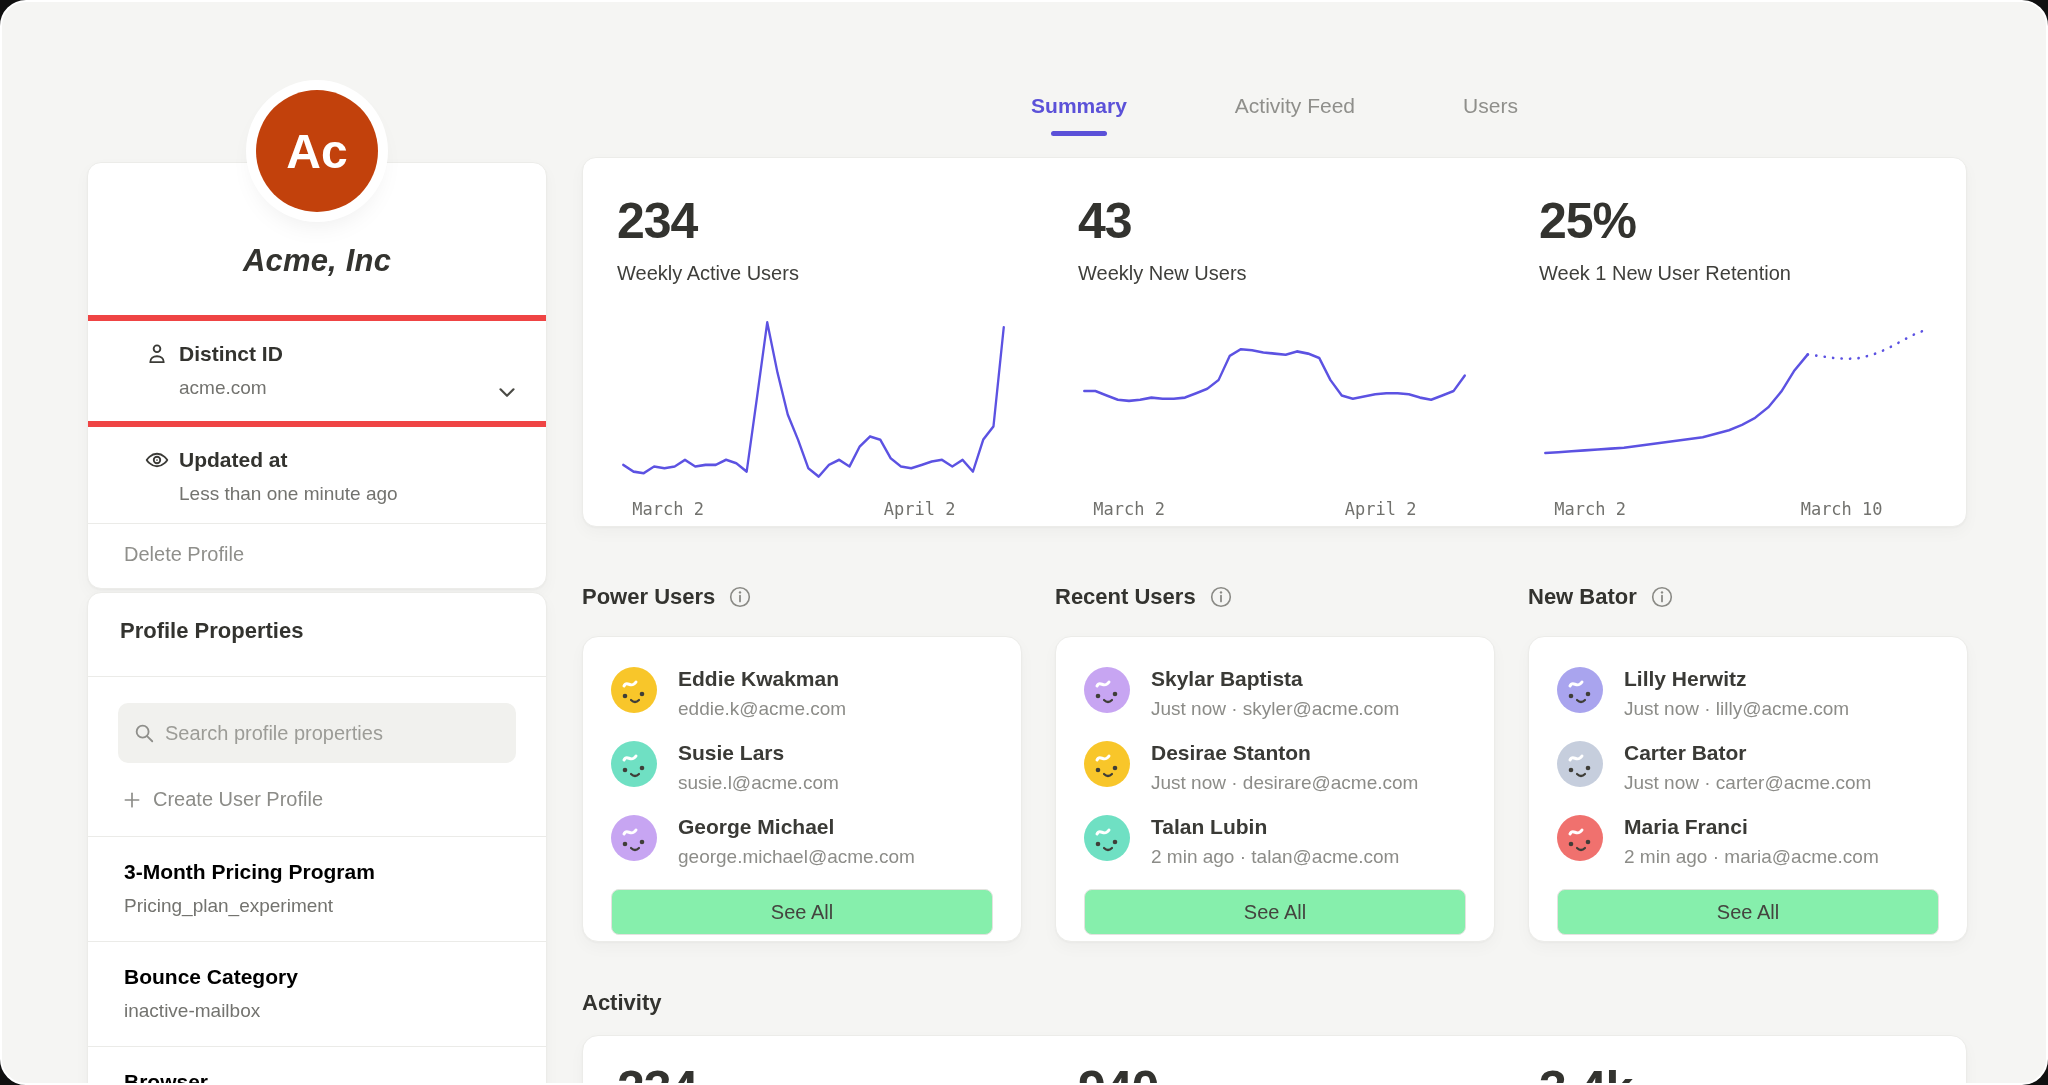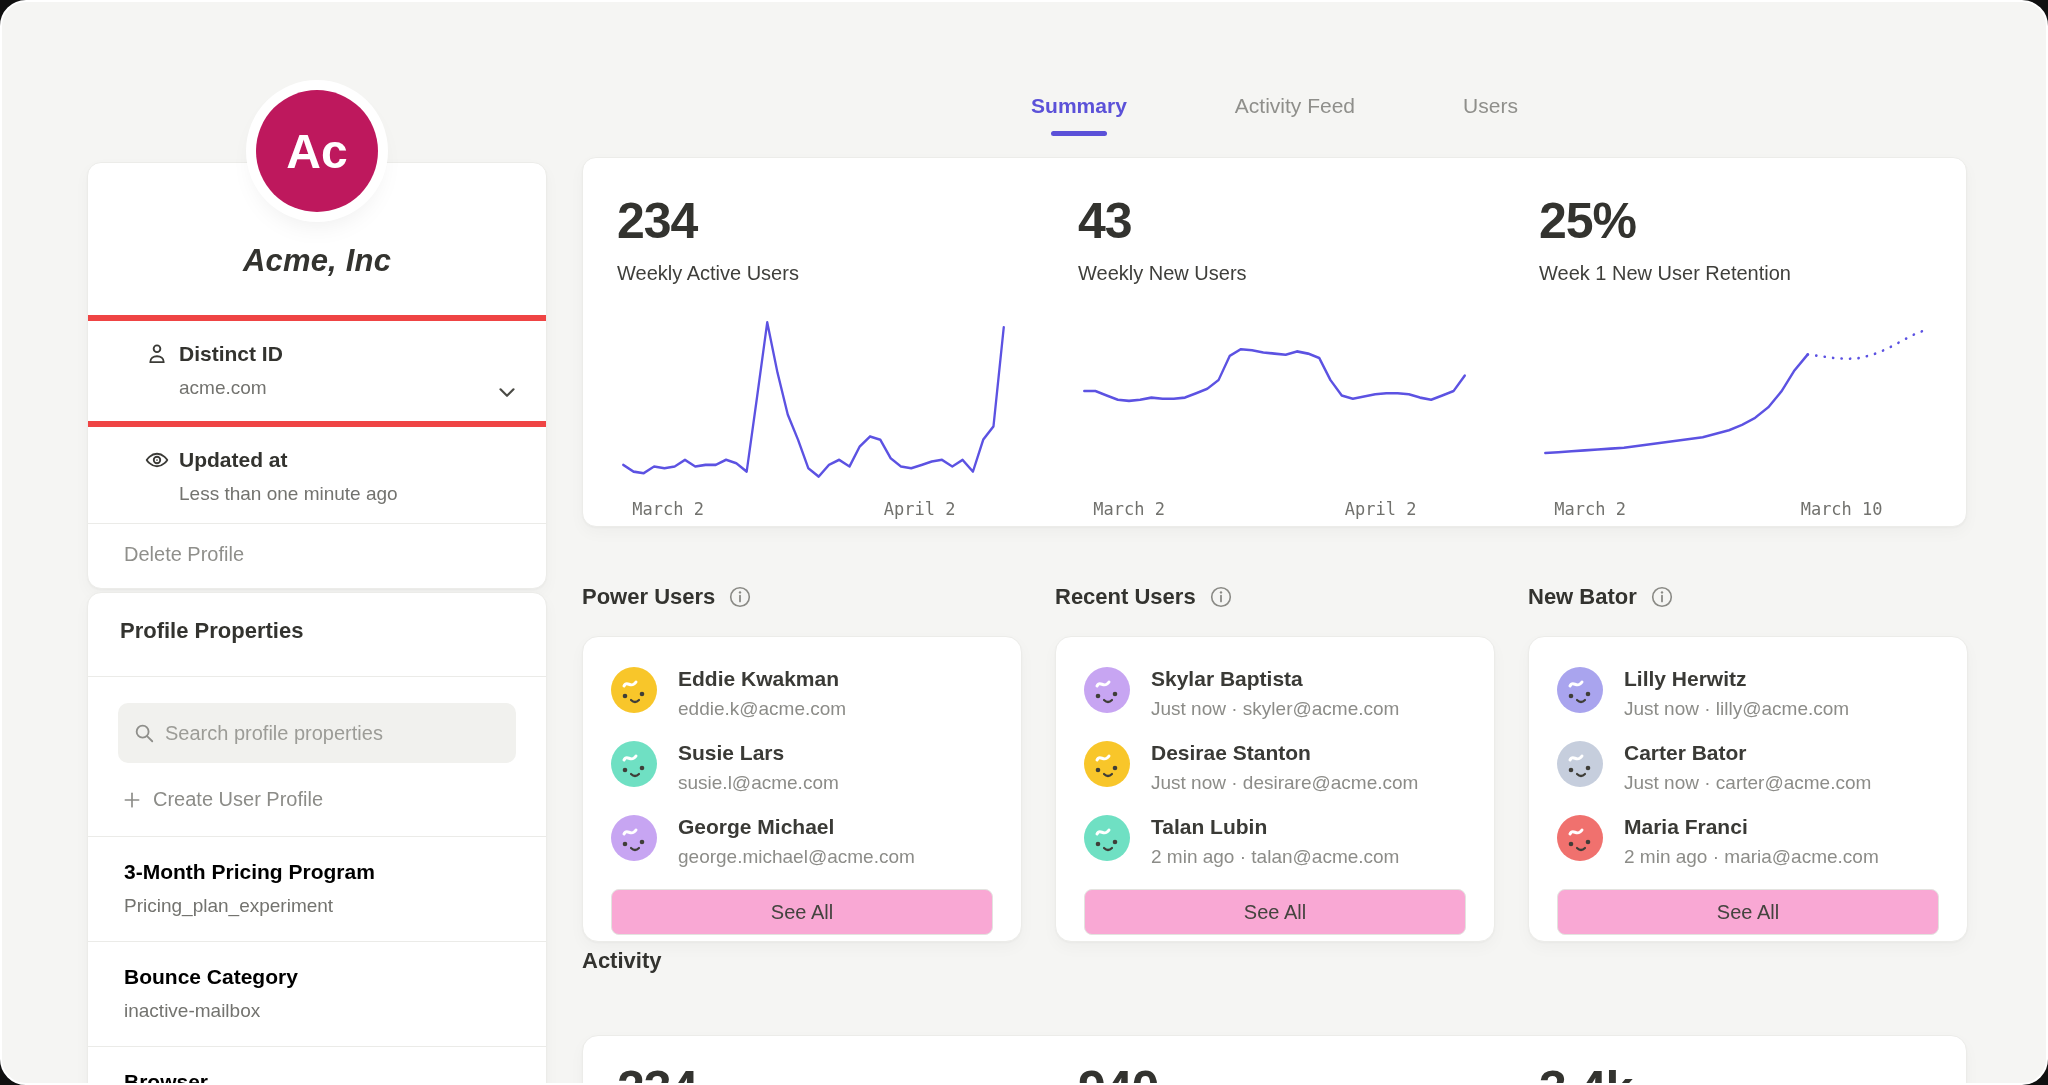--- a/index.html
+++ b/index.html
@@ -79,34 +79,34 @@
   .us-title { font-size:22px; font-weight:700; color:#33332F; }
   .us-info { width:24px; height:24px; color:#8A8A85; cursor:pointer; }
   .user-card { height:306px; border-radius:16px; padding:30px 20px 20px 28px; }
   .user-row { display:flex; gap:21px; margin-bottom:21px; align-items:flex-start; cursor:pointer; }
   .u-avatar { width:46px; height:46px; border-radius:50%; flex:none; overflow:hidden; }
   .u-avatar svg { width:100%; height:100%; display:block; }
   .u-name { font-size:21px; font-weight:700; color:#3A3A36; }
   .u-sub { font-size:19px; color:#8C8C88; margin-top:7px; }
   .see-all { height:46px; margin:16px 8px 0 0; border:1px solid #E3E3DF; border-radius:8px;
     display:flex; align-items:center; justify-content:center; font-size:20px; color:#44443F;
-    background:#f9a8d4; cursor:pointer; }
-
-  .activity-title { position:absolute; top:946px; left:0; font-size:22px; font-weight:700; color:#33332F; }
+    background:#86efac; cursor:pointer; }
+
+  .activity-title { position:absolute; top:988px; left:0; font-size:22px; font-weight:700; color:#33332F; }
   .activity-card { position:absolute; top:1033px; left:0; width:100%; height:160px; border-radius:16px 16px 0 0; display:flex; }
   .activity-col { flex:1; padding:28px 34px 0; }
 </style>
 </head>
 <body>
 
 <div class="frame">
 
   <aside class="sidebar">
 
-    <div class="company-avatar" style="background: #be185d;">
+    <div class="company-avatar" style="background: #c2410c;">
       <span>Ac</span>
     </div>
 
     <section class="card profile-card">
       <div class="pc-head">
         <div class="profile-name">Acme, Inc</div>
       </div>
 
       <div class="pc-row">
         <div class="pc-row-head">

